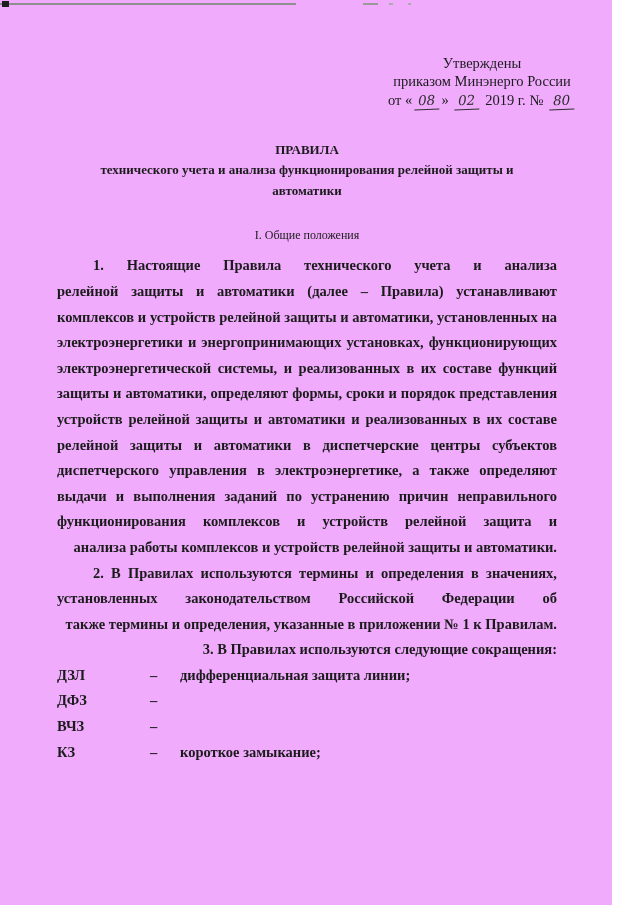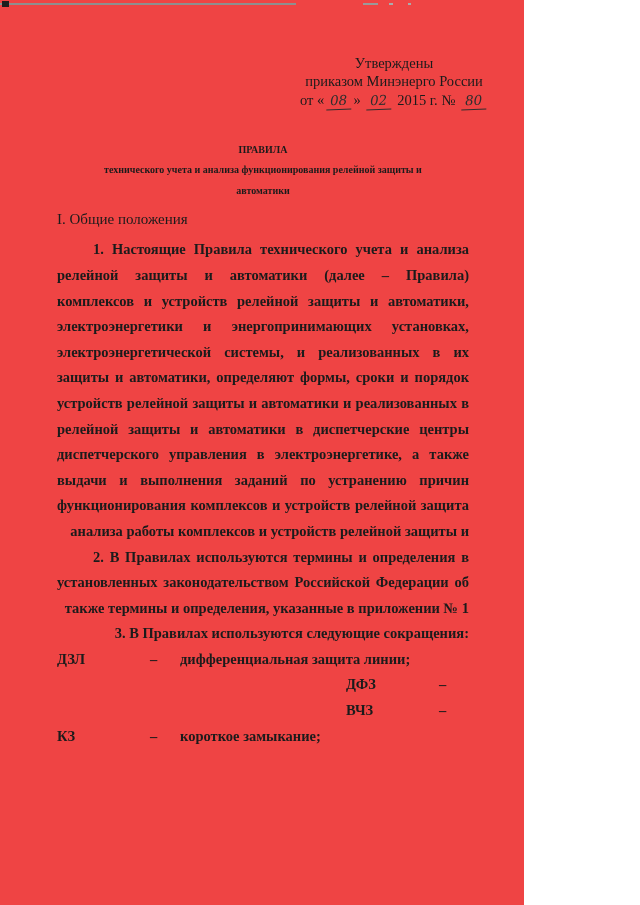--- a/index.html
+++ b/index.html
@@ -1,20 +1,20 @@
 <!DOCTYPE html>
 <html><head>
 <meta charset="utf-8">
 <style>
   html, body { margin: 0; padding: 0; background: #ffffff; }
   .page {
     position: relative;
-    width: 524px;
+    width: 612px;
     height: 905px;
-    background: #ef4444;
+    background: #f0abfc;
     color: #1b1b1b;
     font-family: "Liberation Serif", serif;
     overflow: hidden;
   }
   
   .art { position: absolute; background: #8f8f8f; }
   .art-topline { left: 0; top: 3px; width: 296px; height: 2px; }
   .art-corner { left: 2px; top: 1px; width: 7px; height: 6px; background: #1e1e1e; }
   .art-dash1 { left: 363px; top: 3px; width: 15px; height: 2px; background: #9a9a9a; }
   .art-dash2 { left: 389px; top: 3px; width: 4px; height: 2px; background: #ababab; }
@@ -42,45 +42,46 @@
     border-bottom: 1.2px solid #2e2e2e;
     padding: 0 4px;
     margin: 0 2px;
     transform: rotate(-2deg);
   }
 
   .title-block {
     margin-top: 30px;
     text-align: center;
     font-weight: bold;
-    font-size: 10px;
+    font-size: 13px;
     line-height: 20.5px;
   }
   .section-heading {
-    margin-top: 8px;
-    font-size: 15px;
+    margin-top: 24px;
+    text-align: center;
+    font-size: 12px;
     line-height: 20px;
     font-weight: normal;
   }
 
   .body-text {
     margin-top: 8px;
     font-size: 14.5px;
     line-height: 25.6px;
     font-weight: bold;
   }
   .ln {
     height: 25.6px;
     overflow: hidden;
     text-align: right;
   }
   .just { text-align: justify; text-align-last: justify; }
   .indent { text-indent: 36px; }
 
-  .abbr-row { display: flex; height: 25.6px; overflow: hidden; justify-content: flex-end; }
+  .abbr-row { display: flex; height: 25.6px; overflow: hidden; }
   .abbr-term { width: 93px; flex: 0 0 93px; }
   .abbr-dash { width: 30px; flex: 0 0 30px; }
   .abbr-def { flex: 1; }
 </style>
 </head>
 <body>
 
 <div class="page">
 
   <div class="art art-topline"></div>
@@ -90,21 +91,21 @@
   <div class="art art-dash3"></div>
   <div class="art art-rightline"></div>
   <div class="art art-righttick"></div>
   <div class="art art-righttick2"></div>
 
   <div class="content">
 
     <div class="approval">
       <div>Утверждены</div>
       <div>приказом Минэнерго России</div>
-      <div><span>от «</span><span class="hand">08</span><span>»</span> <span class="hand">02</span> <span>2015 г. №</span> <span class="hand">80</span></div>
+      <div><span>от «</span><span class="hand">08</span><span>»</span> <span class="hand">02</span> <span>2019 г. №</span> <span class="hand">80</span></div>
     </div>
 
     <div class="title-block">
       <div>ПРАВИЛА</div>
       <div>технического учета и анализа функционирования релейной защиты и</div>
       <div>автоматики</div>
     </div>
 
     <div class="section-heading">I. Общие положения</div>
 

